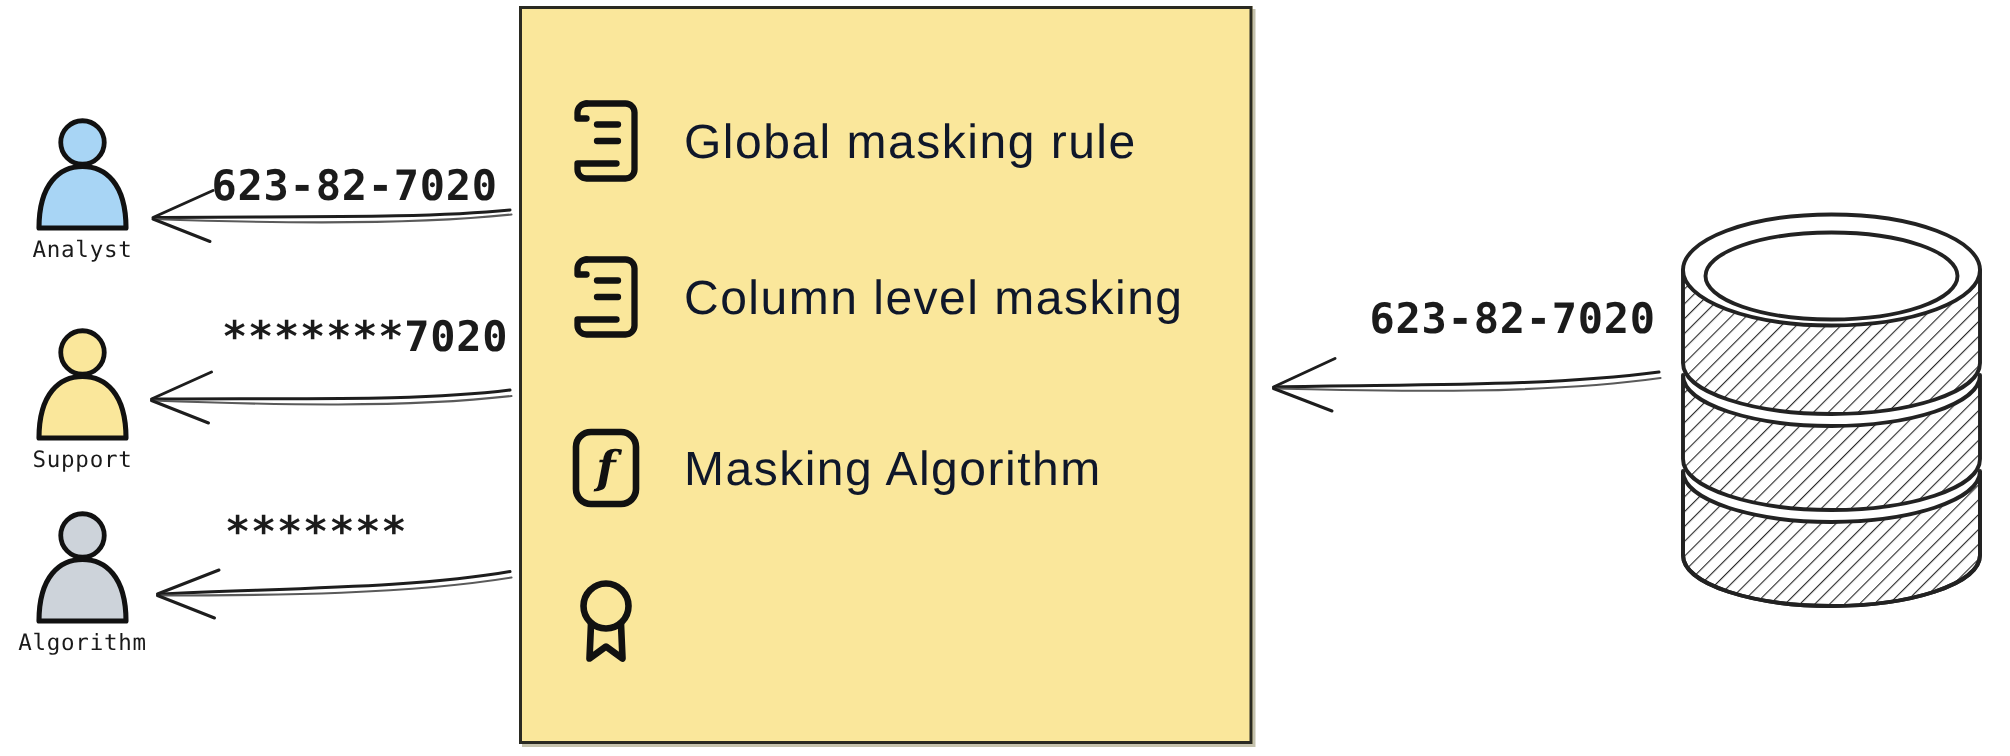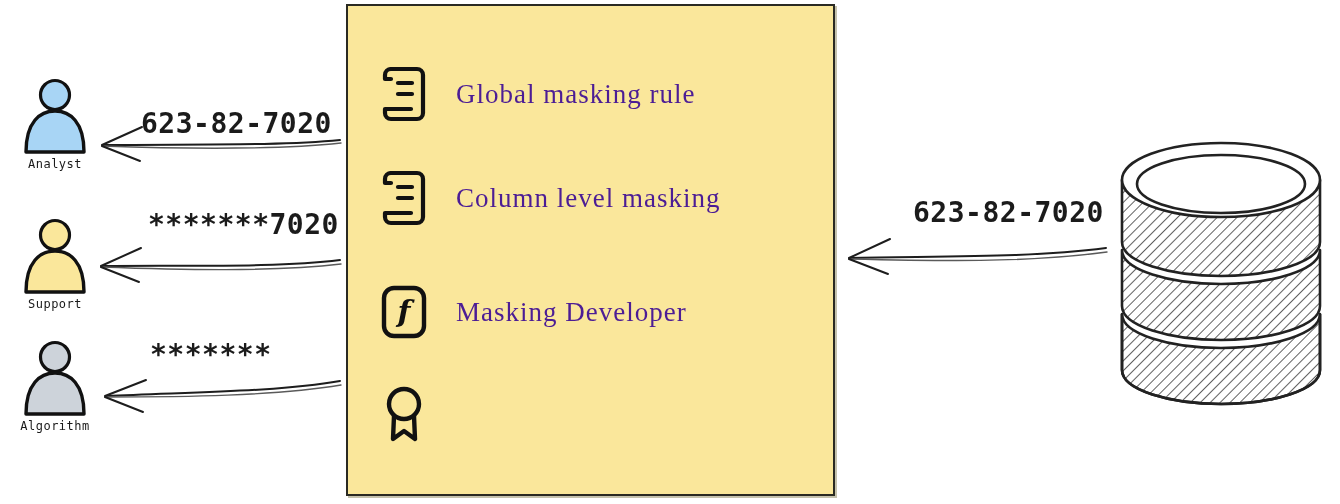--- a/index.html
+++ b/index.html
@@ -8,21 +8,21 @@
     font-family:"DejaVu Sans Mono","Liberation Mono",monospace;
     position:relative;
   }
   #canvas{position:absolute;inset:0;width:1340px;height:504px;}
 
   
   .actor{position:absolute;width:110px;text-align:center;}
   .actor-svg{display:block;margin:0 auto;}
   .actor-label{
     font-family:"DejaVu Sans Mono","Liberation Mono",monospace;
-    font-size:12px;color:#1a1a1a;letter-spacing:0.5px;margin-top:1px;
+    font-size:15px;color:#1a1a1a;letter-spacing:0.5px;margin-top:1px;
     white-space:nowrap;
   }
   #actor-analyst{left:0px;top:78px;}
   #actor-support{left:0px;top:218px;}
   #actor-developer{left:0px;top:340px;}
 
   
   .flow-label{
     position:absolute;
     font-family:"DejaVu Sans Mono","Liberation Mono",monospace;
@@ -44,22 +44,22 @@
   }
   .panel-row{
     position:absolute;left:30px;display:flex;align-items:center;gap:26px;
   }
   #row-0{top:58px;}
   #row-1{top:162px;}
   #row-2{top:276px;}
   #row-3{top:376px;}
   .row-icon{width:52px;height:60px;flex:0 0 52px;display:block;}
   .row-label{
-    font-family:Liberation Serif, serif;
-    font-size:27px;color:#4c1d95;letter-spacing:1px;white-space:nowrap;
+    font-family:Liberation Sans, sans-serif;
+    font-size:32px;color:#0f172a;letter-spacing:1px;white-space:nowrap;
   }
 
   
   #database{position:absolute;left:1108px;top:118px;width:226px;height:290px;}
 </style>
 </head>
 <body>
 
 <svg id="canvas" viewBox="0 0 1340 504">
   <defs>
@@ -150,21 +150,21 @@
       </g>
     </svg>
     <div class="row-label">Column level masking</div>
   </div>
 
   <div class="panel-row" id="row-2">
     <svg class="row-icon" viewBox="0 0 52 60">
       <rect x="6" y="6" width="40" height="48" rx="10" ry="10" fill="none" stroke="#111" stroke-width="4.4"></rect>
       <text x="26" y="40" text-anchor="middle" font-family="DejaVu Serif, Liberation Serif, serif" font-size="30" font-style="italic" font-weight="700" fill="#111">f</text>
     </svg>
-    <div class="row-label">Masking Developer</div>
+    <div class="row-label">Masking Algorithm</div>
   </div>
 
   <div class="panel-row" id="row-3">
     <svg class="row-icon" viewBox="0 0 52 60">
       <circle cx="26" cy="22" r="15" fill="none" stroke="#111" stroke-width="4.4"></circle>
       <path d="M16 34 L 15 57 L 26 49 L 37 57 L 36 34" fill="none" stroke="#111" stroke-width="4.4" stroke-linejoin="round"></path>
     </svg>
   </div>
 </div>
 

